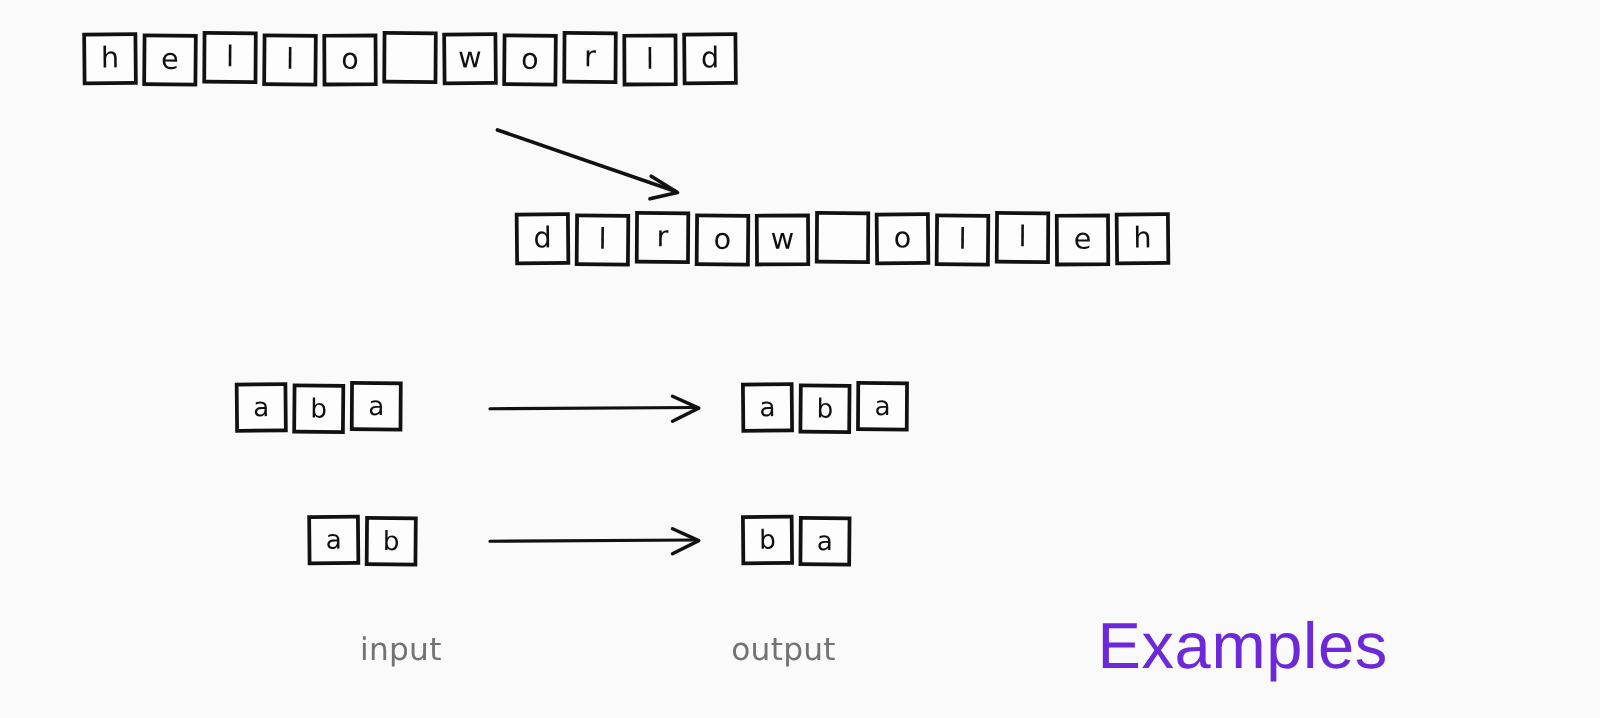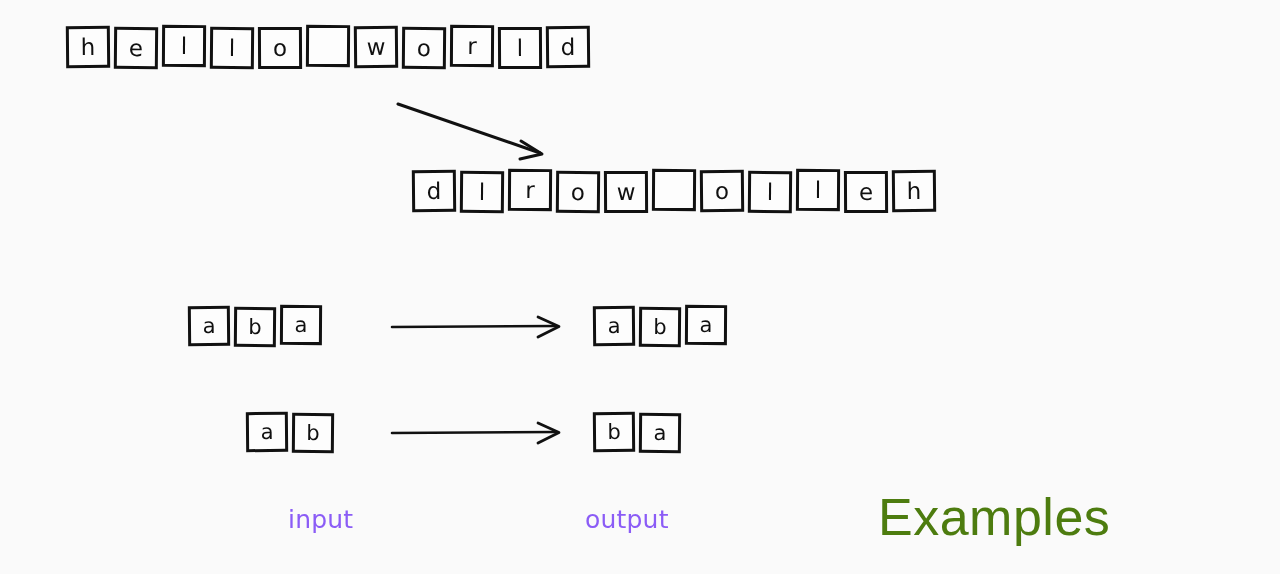--- a/index.html
+++ b/index.html
@@ -68,30 +68,30 @@
   .arrow-svg line {
     stroke: #111111;
     fill: none;
   }
 
   
   .col-label {
     position: absolute;
     font-family: "DejaVu Sans", sans-serif;
     font-size: 25px;
-    color: #8b5cf6;
+    color: #737373;
     letter-spacing: 0.2px;
     white-space: nowrap;
   }
   #title-examples {
     position: absolute;
     font-family: "Liberation Sans", sans-serif;
     font-size: 52px;
     font-weight: 400;
-    color: #4d7c0f;
+    color: #6d28d9;
     letter-spacing: 0.5px;
     white-space: nowrap;
   }
 </style>
 </head>
 <body>
 
 <div id="canvas">
 
   <div class="char-row" id="row-hello" style="left:66px; top:26px;">

